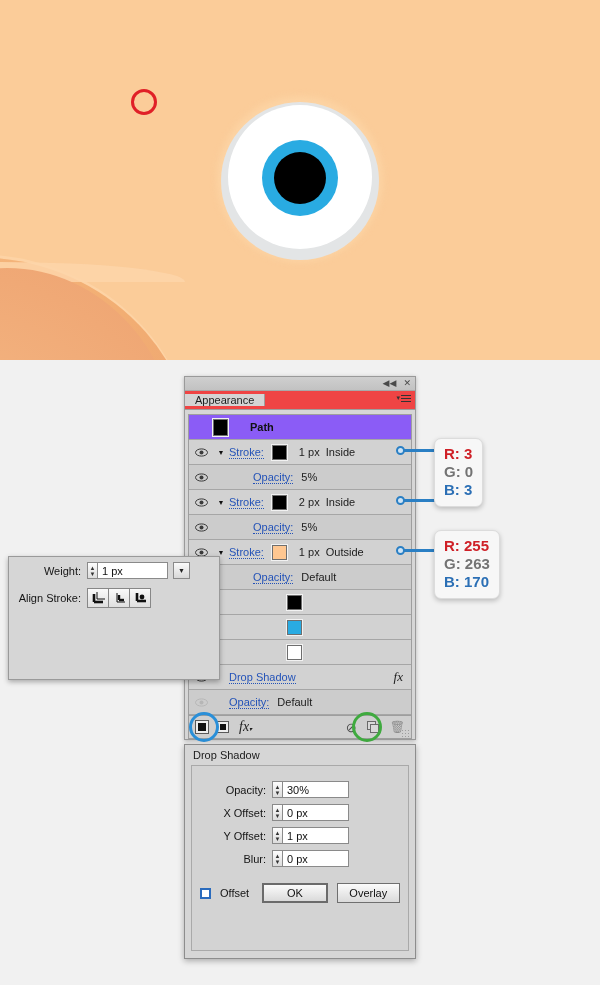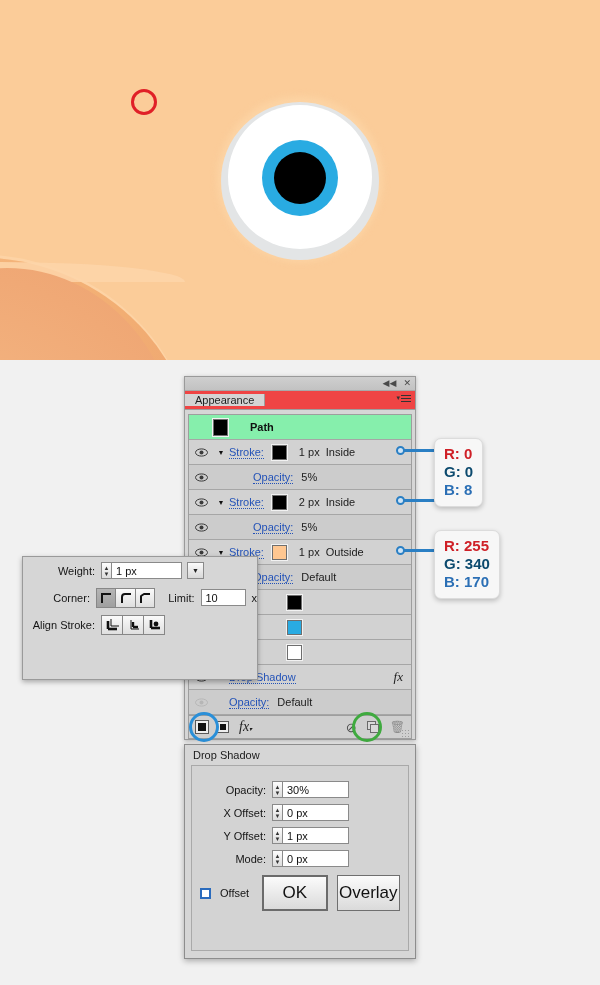--- a/index.html
+++ b/index.html
@@ -94,21 +94,21 @@
   #ap-list { border: 1px solid #9e9e9e; border-bottom: none; }
 
   .ap-row {
     display: flex; align-items: center;
     height: 25px;
     border-bottom: 1px solid #a6a6a6;
     background: #d2d2d2;
     position: relative;
   }
   .ap-row.alt { background: #cccccc; }
-  .ap-row.head { height: 25px; background: #86efac; }
+  .ap-row.head { height: 25px; background: #8b5cf6; }
   .ap-row.dim .ap-eye { opacity: .35; }
 
   .ap-eye {
     width: 24px; text-align: center;
     flex: 0 0 24px;
     font-size: 11px; color: #3b3b3b;
   }
   .ap-eye svg { display: block; margin: 0 auto; }
   .ap-tri {
     flex: 0 0 16px; text-align: center;
@@ -180,27 +180,27 @@
     border-radius: 7px;
     box-shadow: 0 2px 5px rgba(0,0,0,.22);
     padding: 6px 9px 7px 9px;
     font-weight: bold;
     font-size: 15px;
     line-height: 18px;
     z-index: 14;
     white-space: nowrap;
   }
   .rgb-r { color: #cf2027; }
-  .rgb-g { color: #0c4a6e; }
+  .rgb-g { color: #737373; }
   .rgb-b { color: #2b6fb5; }
 
   
   #stroke-options {
-    position: absolute; left: 22px; top: 556px;
-    width: 236px; height: 124px;
+    position: absolute; left: 8px; top: 556px;
+    width: 212px; height: 124px;
     background: #d6d6d6;
     border: 1px solid #9a9a9a;
     box-shadow: 0 2px 5px rgba(0,0,0,.3);
     z-index: 20;
     font-size: 11px;
     color: #141414;
   }
   .so-row { display: flex; align-items: center; height: 27px; padding-left: 8px; }
   .so-lab { width: 70px; text-align: right; padding-right: 6px; white-space: nowrap; }
   .spinner {
@@ -265,24 +265,24 @@
     display: flex; align-items: center; justify-content: center; font-size: 7px;
   }
   #ds-colorrow { display: flex; align-items: center; height: 24px; padding-left: 78px; gap: 5px; }
   .radio { width: 10px; height: 10px; border-radius: 50%; border: 1px solid #767676;
            background: #fff; display: flex; align-items: center; justify-content: center; }
   .radio i { width: 4px; height: 4px; border-radius: 50%; background: #161616; display: block; }
   .ds-colorsw { width: 15px; height: 15px; background: #fff; border: 1px solid #6e6e6e; outline: 1px solid #efefef; }
   #ds-btnrow { display: flex; align-items: center; height: 26px; padding: 0 8px; margin-top: 10px; gap: 9px; }
   .chk { width: 11px; height: 11px; border: 2px solid #2a6bbd; background: #fff; }
   .dlgbtn {
-    flex: 1; height: 36px; border: 1px solid #6f6f6f;
+    flex: 1; height: 20px; border: 1px solid #6f6f6f;
     background: linear-gradient(#fbfbfb,#dadada);
     display: flex; align-items: center; justify-content: center;
-    font-size: 17px; color: #111;
+    font-size: 11px; color: #111;
   }
   .dlgbtn.default { border: 2px solid #6b6b6b; }
 </style>
 </head>
 <body>
 
 <div id="artwork">
   <div id="art-blob"></div>
   <div id="art-blob-hl"></div>
   <div id="art-blob2"></div>
@@ -296,28 +296,28 @@
 <div class="leader" style="left:400px; top:449px; width:40px;"></div>
 <div class="leader-dot" style="left:396px; top:446px;"></div>
 
 <div class="leader" style="left:400px; top:499px; width:40px;"></div>
 <div class="leader-dot" style="left:396px; top:496px;"></div>
 
 <div class="leader" style="left:400px; top:549px; width:40px;"></div>
 <div class="leader-dot" style="left:396px; top:546px;"></div>
 
 <div class="rgb-box" style="left:434px; top:438px;">
-  <div class="rgb-r">R: 0</div>
+  <div class="rgb-r">R: 3</div>
   <div class="rgb-g">G: 0</div>
-  <div class="rgb-b">B: 8</div>
+  <div class="rgb-b">B: 3</div>
 </div>
 
 <div class="rgb-box" style="left:434px; top:530px;">
   <div class="rgb-r">R: 255</div>
-  <div class="rgb-g">G: 340</div>
+  <div class="rgb-g">G: 263</div>
   <div class="rgb-b">B: 170</div>
 </div>
 
 <div class="rgb-box" style="left:322px; top:832px;">
   <div class="rgb-r">R: 255</div>
   <div class="rgb-g">G: 255</div>
   <div class="rgb-b">B: 255</div>
 </div>
 
 <div id="appearance-panel">
@@ -501,41 +501,20 @@
     <div class="so-lab">Weight:</div>
     <div class="spinner">
         <span>▲</span>
         <span>▼</span>
       </div>
     <div class="txtfield" style="width:70px;">1 px</div>
     <div class="dropbtn">▼</div>
   </div>
 
 
-  <div class="so-row">
-    <div class="so-lab">Corner:</div>
-    <div class="iconbtn sel">
-      <svg width="14" height="12" viewBox="0 0 14 12">
-          <path d="M3 11 L3 2 L12 2" fill="none" stroke="#111" stroke-width="2" stroke-linejoin="miter"></path>
-        </svg>
-    </div>
-    <div class="iconbtn">
-      <svg width="14" height="12" viewBox="0 0 14 12">
-          <path d="M3 11 L3 5 Q3 2 6 2 L12 2" fill="none" stroke="#111" stroke-width="2" stroke-linejoin="round"></path>
-        </svg>
-    </div>
-    <div class="iconbtn">
-      <svg width="14" height="12" viewBox="0 0 14 12">
-          <path d="M3 11 L3 4 L6 2 L12 2" fill="none" stroke="#111" stroke-width="2" stroke-linejoin="bevel"></path>
-        </svg>
-    </div>
-    <div class="so-limit-lab">Limit:</div>
-    <div class="txtfield" style="border-left:1px solid #8a8a8a; width:48px; margin-left:6px;">10</div>
-    <div style="margin-left:6px;">x</div>
-  </div>
 
   <div class="so-row">
     <div class="so-lab">Align Stroke:</div>
     <div class="iconbtn">
       <svg width="15" height="13" viewBox="0 0 15 13">
           <path d="M3 11 L3 3" stroke="#111" stroke-width="2.6"></path>
           <path d="M3 11 L12 11" stroke="#111" stroke-width="2.6"></path>
           <path d="M6 8 L6 1 M6 8 L14 8" stroke="#111" stroke-width="1"></path>
         </svg>
     </div>
@@ -584,21 +563,21 @@
     <div class="ds-row">
       <div class="ds-lab">Y Offset:</div>
       <div class="spinner">
           <span>▲</span>
           <span>▼</span>
         </div>
       <div class="txtfield ds-field">1 px</div>
     </div>
 
     <div class="ds-row">
-      <div class="ds-lab">Mode:</div>
+      <div class="ds-lab">Blur:</div>
       <div class="spinner">
           <span>▲</span>
           <span>▼</span>
         </div>
       <div class="txtfield ds-field">0 px</div>
     </div>
 
 
     <div id="ds-btnrow">
       <div class="chk"></div>

